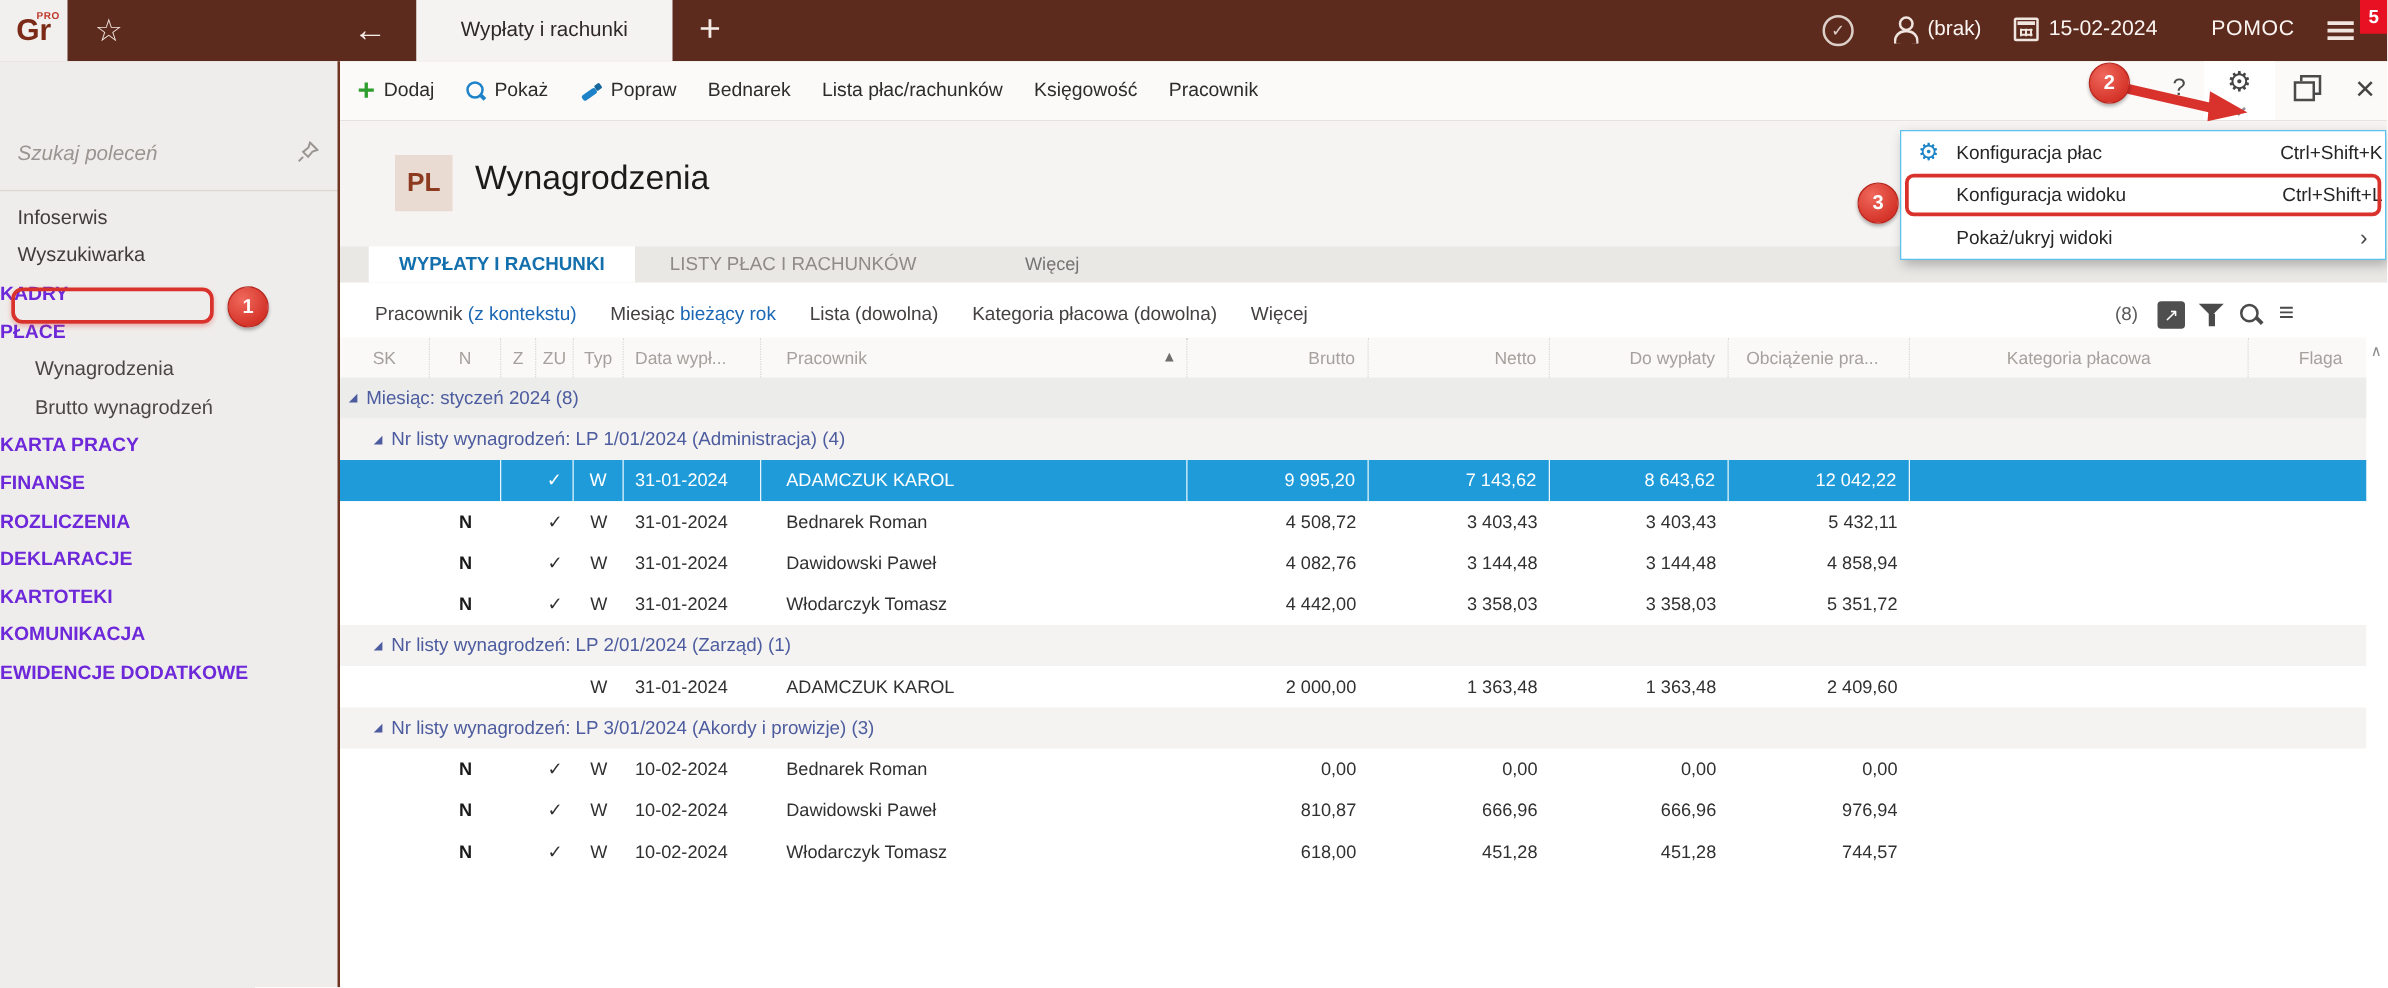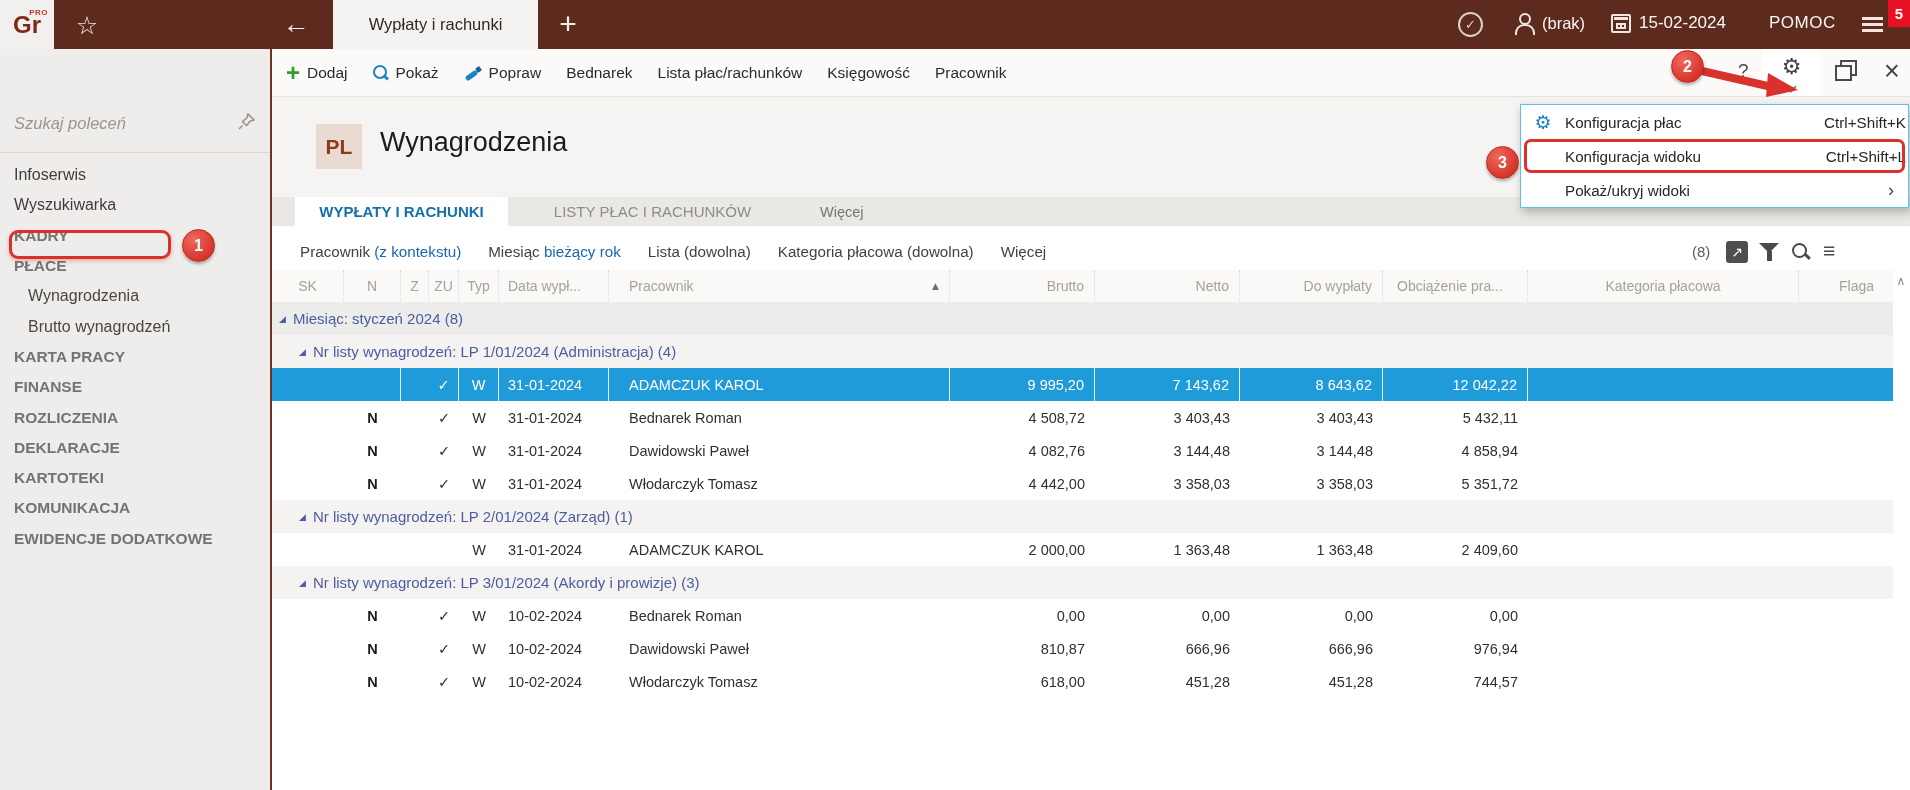--- a/index.html
+++ b/index.html
@@ -53,31 +53,31 @@
 
   
   .sidebar { position:absolute; left:0; top:49px; width:270px; height:741px; background:#efedeb; }
   .sb-search { position:absolute; left:14px; top:60px; width:205px; height:28px; border:none; outline:none; background:transparent; font-family:inherit; font-style:italic; font-size:16.5px; color:#7f1d1d; }
   .sb-search::placeholder { color:#9a9591; }
   .pin-icon { position:absolute; left:238px; top:64px; }
   .sb-sep { position:absolute; left:0; top:103px; width:270px; height:1px; background:#dcd8d4; }
   #sidebar-items { position:absolute; left:0; top:111px; width:270px; }
   #sidebar-items > div { height:30.3px; display:flex; align-items:center; cursor:default; }
   .sb-item { padding-left:14px; font-size:16px; color:#403c3a; }
-  .sb-section { padding-left:14px; font-size:15.5px; font-weight:bold; color:#737373;text-align:center; }
+  .sb-section { font-size:15.5px; font-weight:bold; color:#6d28d9;text-align:center; }
   .sb-subitem { padding-left:28px; font-size:16px; color:#4a4644; }
   .vdivider { position:absolute; left:270px; top:49px; width:2px; height:741px; background:#6f3322; }
 
   
   .page-head { position:absolute; left:272px; top:97px; width:1766px; height:100px; background:#f6f4f2; }
   .pl-badge { position:absolute; left:44px; top:27px; width:46px; height:45px; background:#e9dad2; color:#8c3a20; font-size:21px; font-weight:bold; display:flex; align-items:center; justify-content:center; }
   .page-title { position:absolute; left:108px; top:30px; font-size:27px; font-weight:300; color:#1d1b1a; }
   .tabstrip { position:absolute; left:272px; top:197px; width:1638px; height:29px; background:#eae8e5; }
   .tab-active { position:absolute; left:23px; top:0; width:213px; height:29px; background:#fff; color:#1470ad; font-size:15px; font-weight:bold; display:flex; align-items:center; justify-content:center; }
-  .tab-2 { position:absolute; left:258px; top:0; width:245px; height:29px; color:#8e8b88; font-size:15px; display:flex; align-items:center; justify-content:center; }
+  .tab-2 { position:absolute; left:240px; top:0; width:245px; height:29px; color:#8e8b88; font-size:15px; display:flex; align-items:center; justify-content:center; }
   .tab-more { position:absolute; left:548px; top:0; height:29px; color:#767472; font-size:14.5px; display:flex; align-items:center; }
 
   
   #filters { position:absolute; left:300px; top:236px; height:30px; display:flex; align-items:center; gap:27px; }
   .filter { font-size:15.2px; color:#444140; white-space:nowrap; cursor:default; }
   .f-value.blue { color:#1b67b3; }
   .count-label { position:absolute; left:1692px; top:243px; font-size:15px; color:#5a5a5a; }
   .export-icon { position:absolute; left:1726px; top:241px; width:22px; height:22px; background:#4f4f4f; border-radius:3px; color:#fff; font-size:14px; display:flex; align-items:center; justify-content:center; }
   .funnel-icon { position:absolute; left:1759px; top:243px; width:20px; height:19px; }
   .funnel-icon::before { content:""; position:absolute; left:0; top:0; border-left:10px solid transparent; border-right:10px solid transparent; border-top:10px solid #4a4a4a; }

